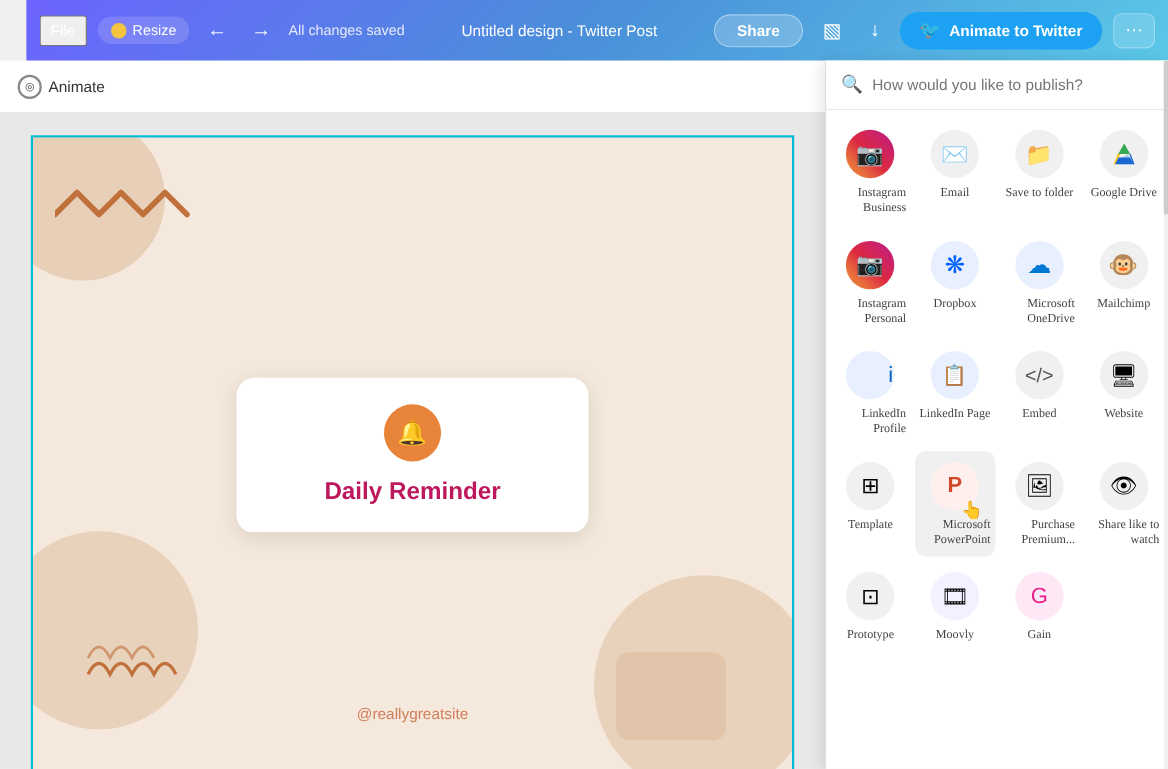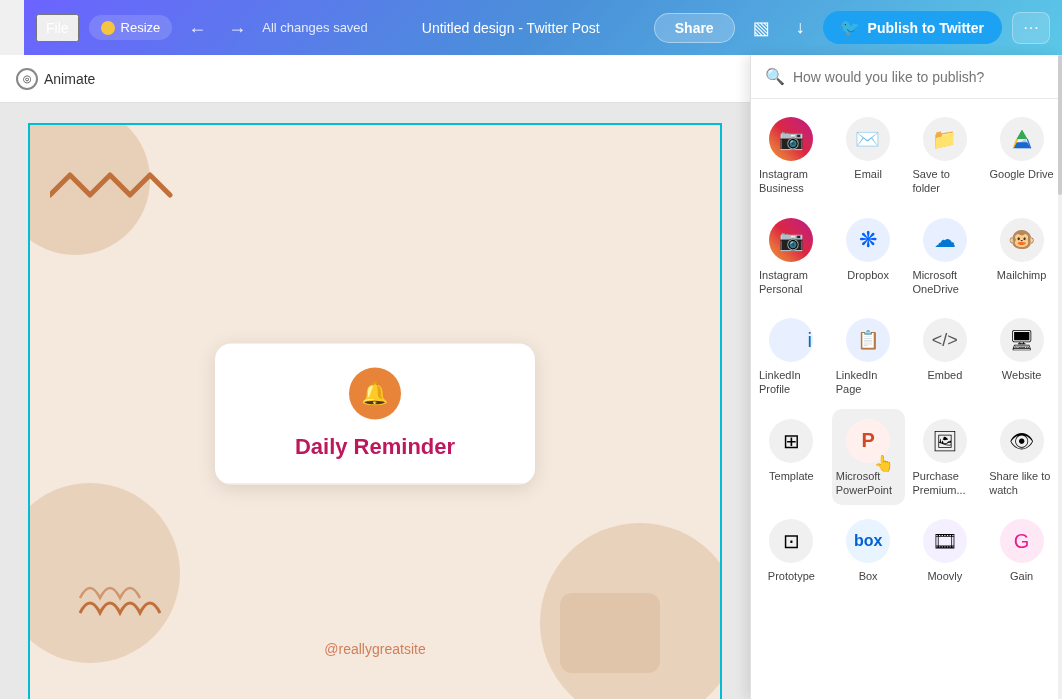--- a/index.html
+++ b/index.html
@@ -148,21 +148,21 @@
       padding: 10px 4px 8px; border-radius: 10px; cursor: pointer;
       transition: background 0.15s;
     }
     .pub-item.active { background: #f0f0f0; }
     .pub-icon {
       width: 44px; height: 44px; border-radius: 50%; background: #f0f0f0;
       display: flex; align-items: center; justify-content: center;
       font-size: 20px; margin-bottom: 6px; overflow: hidden;
     }
     .pub-label {
-      font-size: 11px; color: #444; text-align: left; line-height: 1.3;
+      font-size: 11px; color: #444; text-align: right; line-height: 1.3; font-family: Liberation Serif, serif;
     }
 
     
     .icon-instagram { background: linear-gradient(45deg, #f09433,#e6683c,#dc2743,#cc2366,#bc1888); }
     .icon-email { background: #f0f0f0; }
     .icon-folder { background: #f0f0f0; }
     .icon-gdrive { background: #f0f0f0; }
     .icon-instagram2 { background: linear-gradient(45deg, #f09433,#e6683c,#dc2743,#cc2366,#bc1888); }
     .icon-dropbox { background: #e8f0ff; }
     .icon-onedrive { background: #e8f0ff; }
@@ -198,21 +198,21 @@
   </button>
   <button class="topbar-icon-btn">←</button>
   <button class="topbar-icon-btn">→</button>
   <span class="topbar-saved">All changes saved</span>
   <div class="topbar-title">Untitled design - Twitter Post</div>
   <button class="topbar-share-btn">Share</button>
   <button class="topbar-analytics-btn">▧</button>
   <button class="topbar-download-btn">↓</button>
   <button class="topbar-publish-btn">
     <span class="twitter-bird">🐦</span>
-    <span>Publish to Twitter</span>
+    <span>Animate to Twitter</span>
   </button>
   <button class="topbar-more-btn">···</button>
 </div>
 
 <div class="secondbar">
   <button class="animate-btn">
     <div class="animate-circle">◎</div>
     <span>Animate</span>
   </button>
 </div>
@@ -380,26 +380,20 @@
       <span class="pub-label">Share like to watch</span>
     </div>
 
     <div class="pub-item">
       <div class="pub-icon icon-prototype">
         <span style="font-size:20px;">⊡</span>
       </div>
       <span class="pub-label">Prototype</span>
     </div>
 
-    <div class="pub-item">
-      <div class="pub-icon icon-box">
-        <span style="color:#0061d5;font-size:16px;font-weight:bold;">box</span>
-      </div>
-      <span class="pub-label">Box</span>
-    </div>
 
     <div class="pub-item">
       <div class="pub-icon icon-moovly">
         <span style="font-size:20px;">🎞</span>
       </div>
       <span class="pub-label">Moovly</span>
     </div>
 
     <div class="pub-item">
       <div class="pub-icon icon-gain">

